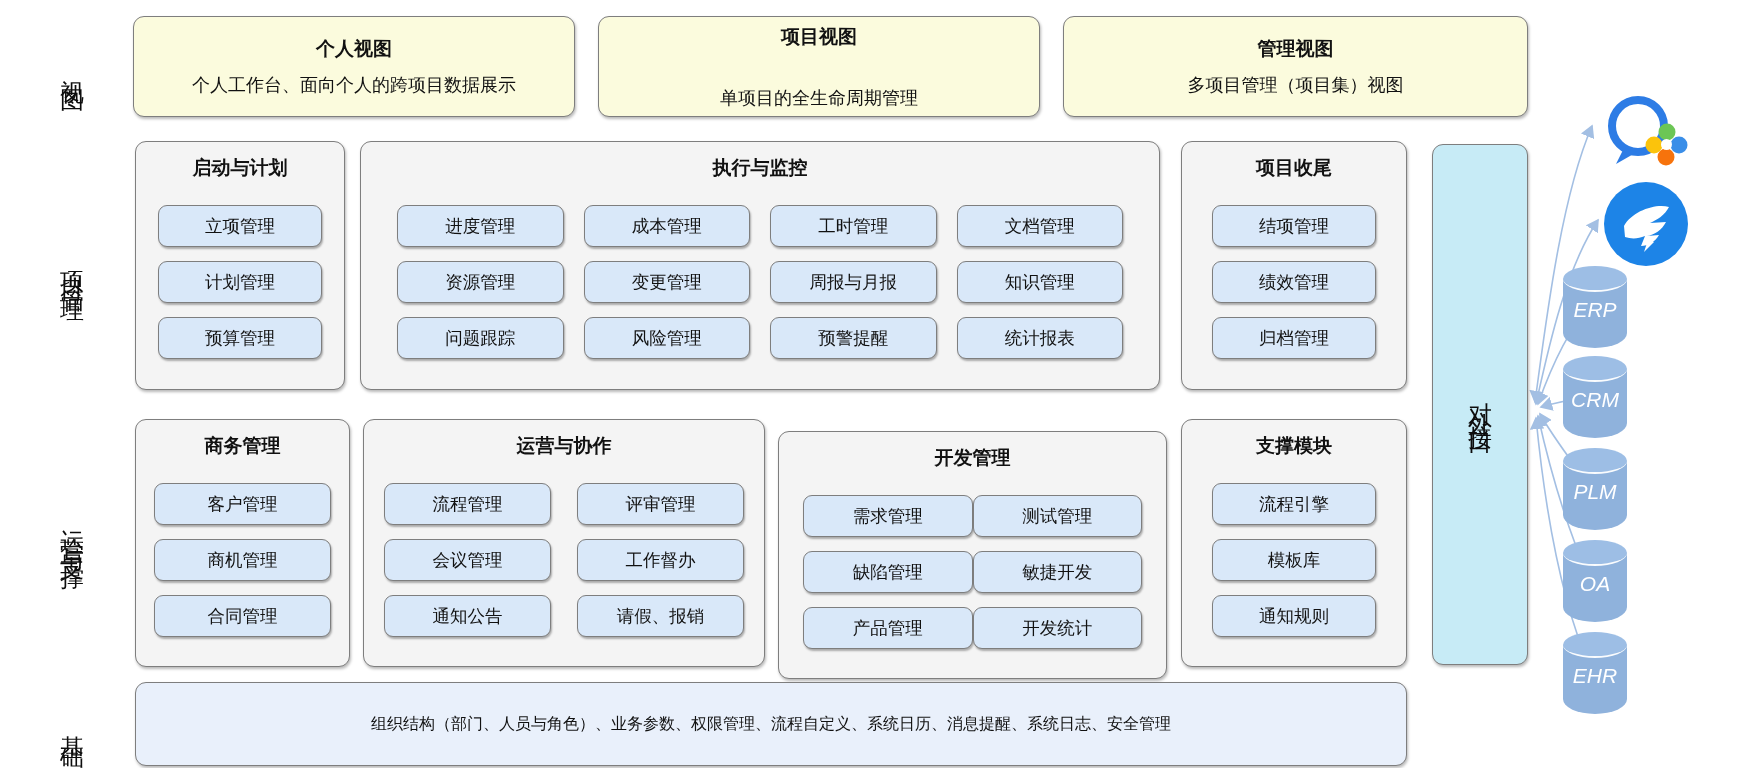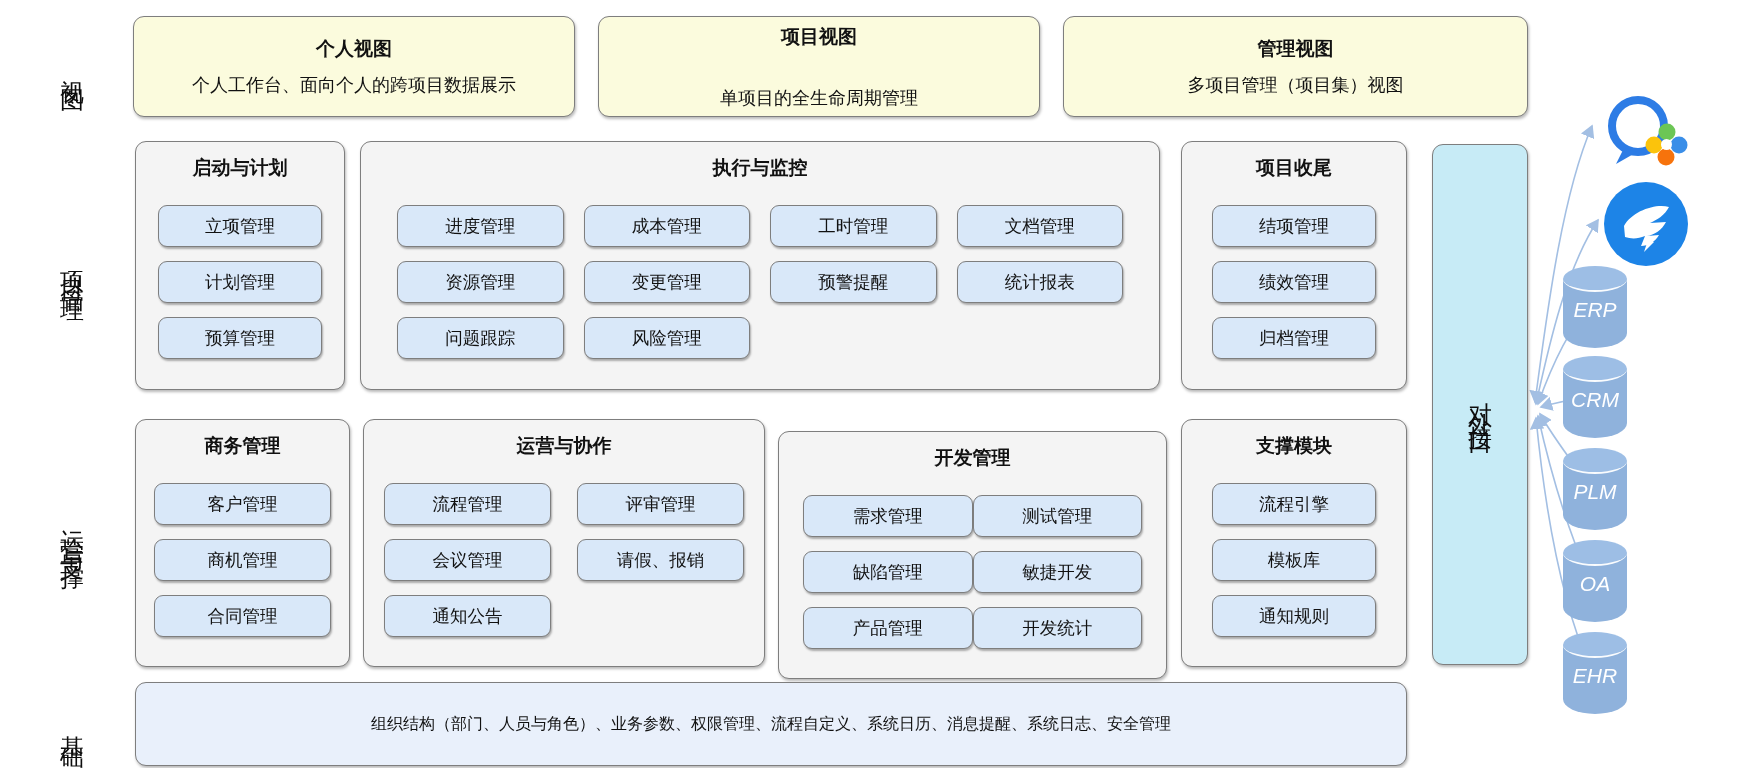--- a/index.html
+++ b/index.html
@@ -124,24 +124,26 @@
         <div class="btn">资源管理</div>
         <div class="btn">问题跟踪</div>
       </div>
       <div class="col">
         <div class="btn">成本管理</div>
         <div class="btn">变更管理</div>
         <div class="btn">风险管理</div>
       </div>
       <div class="col">
         <div class="btn">工时管理</div>
+        <div class="btn">周报与月报</div>
         <div class="btn">预警提醒</div>
       </div>
       <div class="col">
         <div class="btn">文档管理</div>
+        <div class="btn">知识管理</div>
         <div class="btn">统计报表</div>
       </div>
     </div>
   </div>
 
   <div class="panel" style="left:1181px;top:141px;width:226px;height:249px;">
     <div class="ptitle">项目收尾</div>
     <div class="cols" style="padding:0 30px;">
       <div class="col">
         <div class="btn">结项管理</div>
@@ -169,20 +171,21 @@
   <div class="panel" style="left:363px;top:419px;width:402px;height:248px;">
     <div class="ptitle">运营与协作</div>
     <div class="cols" style="padding:0 20px;gap:26px;">
       <div class="col">
         <div class="btn">流程管理</div>
         <div class="btn">会议管理</div>
         <div class="btn">通知公告</div>
       </div>
       <div class="col">
         <div class="btn">评审管理</div>
+        <div class="btn">工作督办</div>
         <div class="btn">请假、报销</div>
       </div>
     </div>
   </div>
 
   <div class="panel" style="left:778px;top:431px;width:389px;height:248px;">
     <div class="ptitle">开发管理</div>
     <div class="cols" style="padding:0 24px;">
       <div class="col">
         <div class="btn">需求管理</div>

